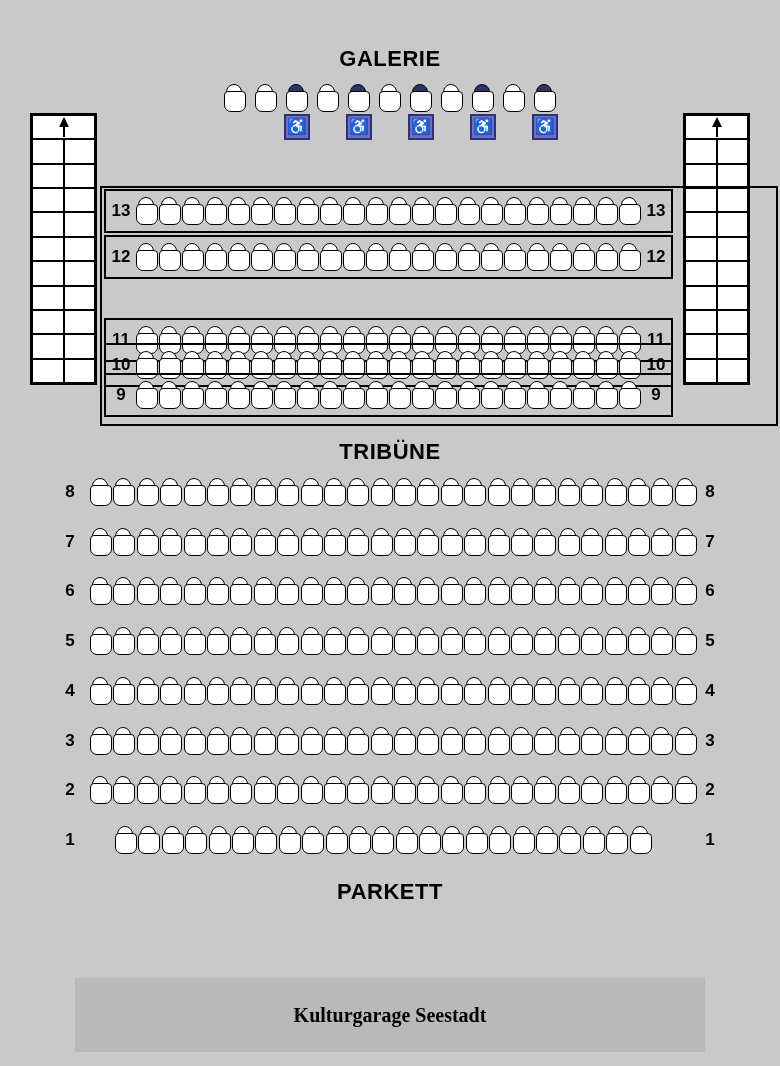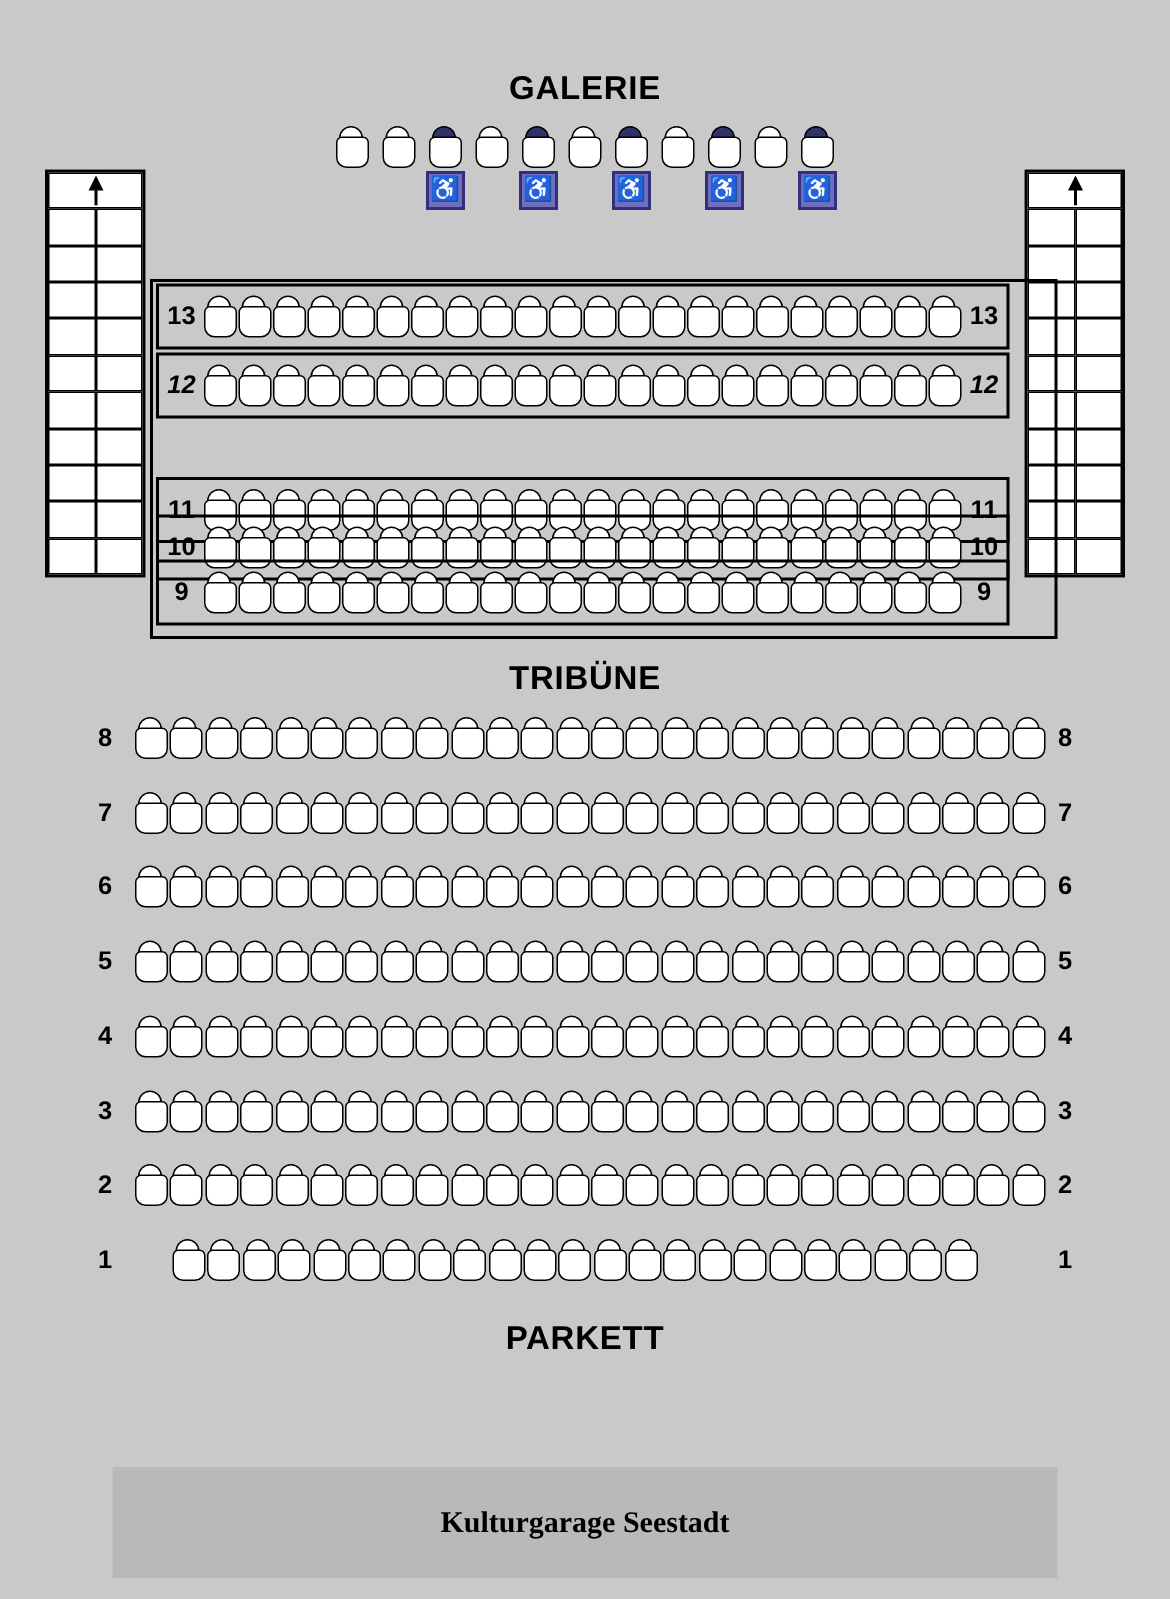--- a/index.html
+++ b/index.html
@@ -52,21 +52,21 @@
   #stairs-left{left:30px}
   #stairs-right{left:683px}
   .stairs .cell{border:1px solid #000}
   .stairs .arrow-cell{
     grid-column:1/3;border:1px solid #000;
     display:flex;align-items:center;justify-content:center;
   }
 
   
   #tribune-block{
-    position:absolute;left:100px;top:186px;width:605px;height:240px;
+    position:absolute;left:100px;top:186px;width:678px;height:240px;
     box-sizing:border-box;border:2px solid #000;
   }
   .trow{
     position:absolute;left:2px;width:569px;height:44px;box-sizing:border-box;
     border:2px solid #000;display:flex;align-items:center;
   }
   .trow .num,.prow .num{
     font-size:17px;font-weight:bold;text-align:center;line-height:28px;
   }
   .trow .num{width:30px;flex:0 0 auto}
@@ -290,21 +290,21 @@
           <b class="bk"></b>
           <b class="bd"></b>
         </span>
         <span class="seat">
           <b class="bk"></b>
           <b class="bd"></b>
         </span>
       </div>
       <span class="num">13</span>
     </div>
-    <div class="trow" style="top: 47px; font-style: italic;">
+    <div class="trow" style="top: 47px;">
       <span class="num">12</span>
       <div class="seats">
         <span class="seat">
           <b class="bk"></b>
           <b class="bd"></b>
         </span>
         <span class="seat">
           <b class="bk"></b>
           <b class="bd"></b>
         </span>

